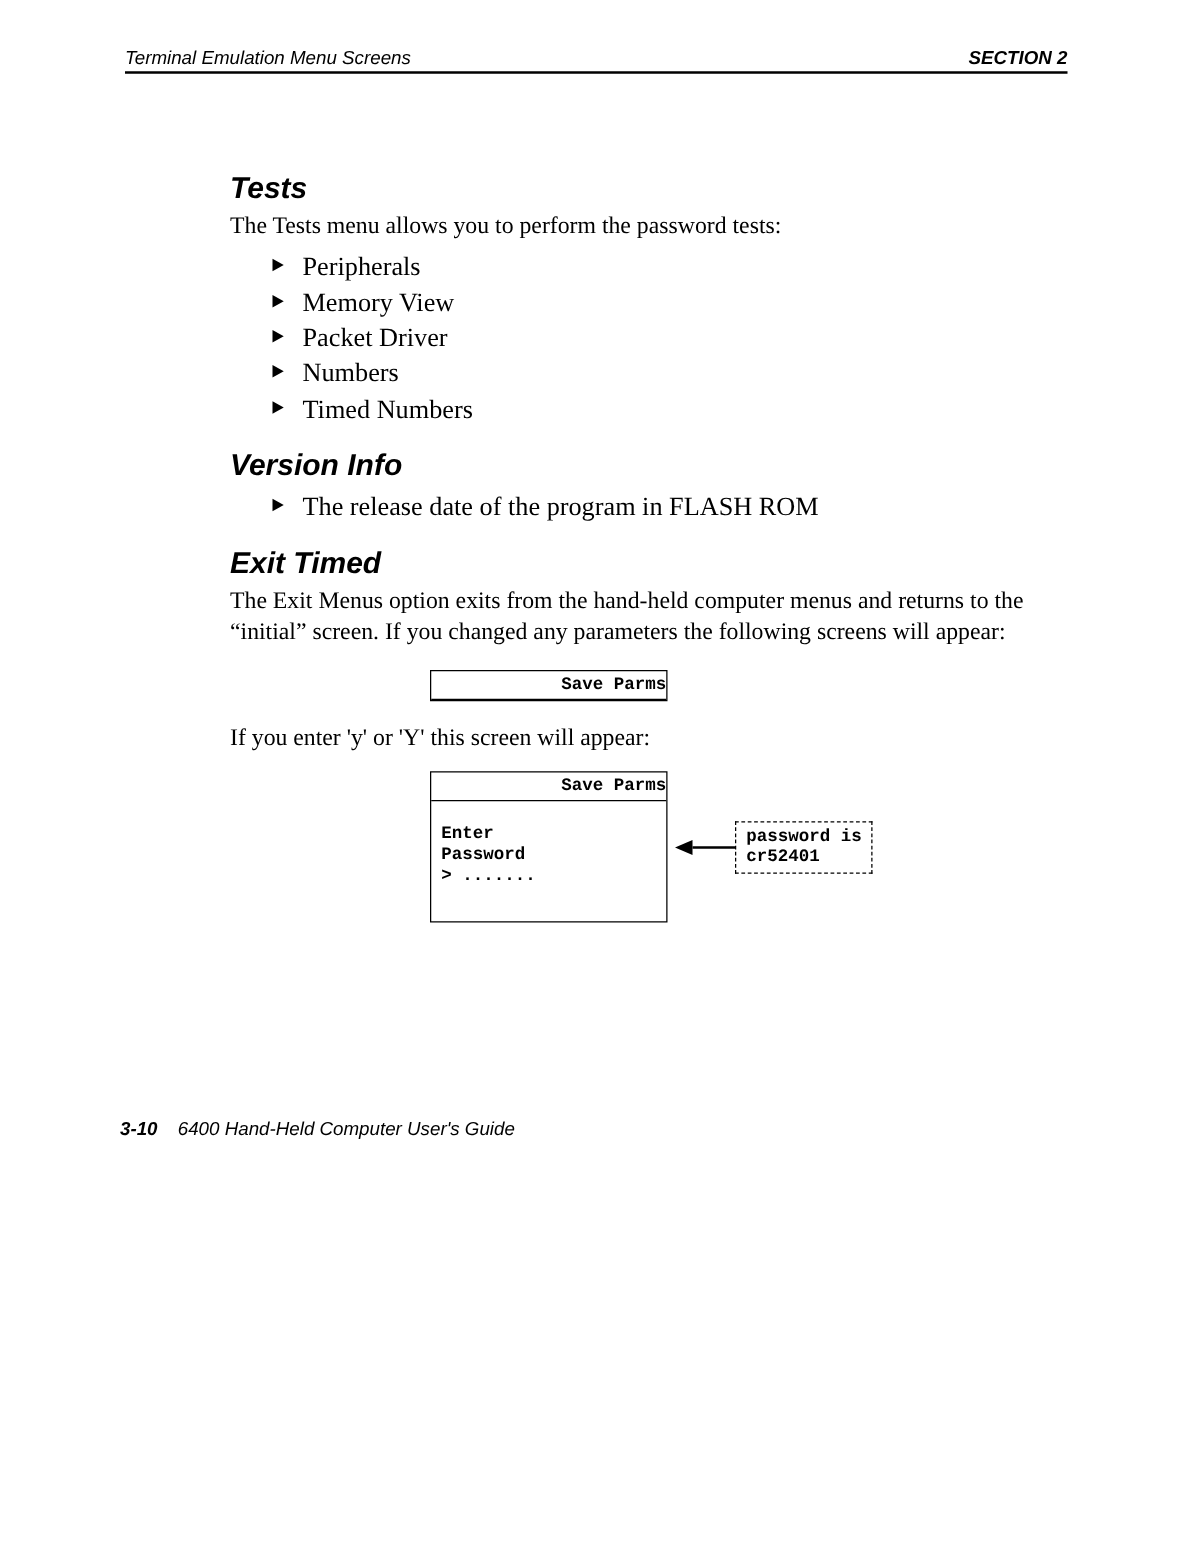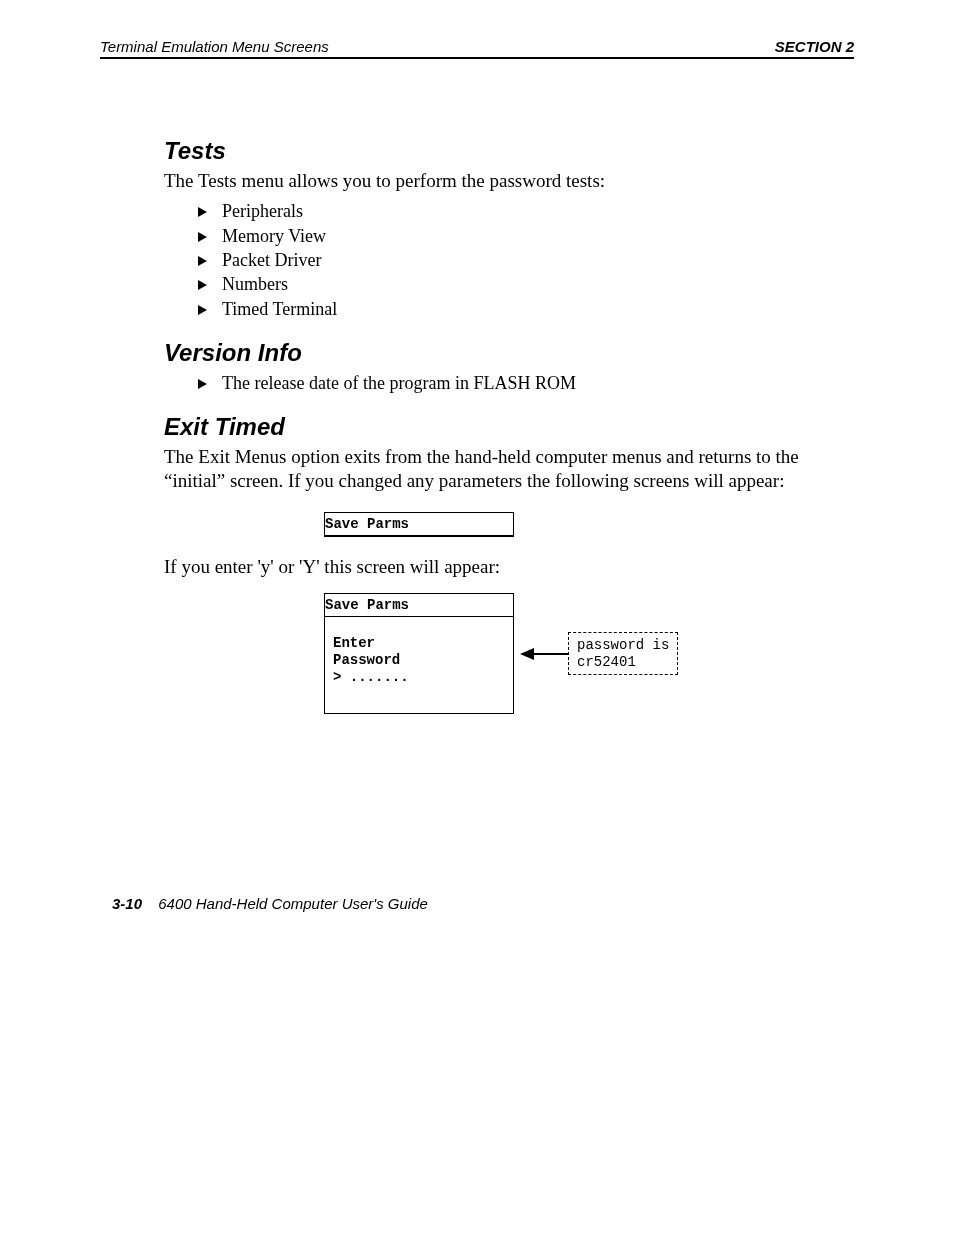--- a/index.html
+++ b/index.html
@@ -23,21 +23,21 @@
     align-items: baseline;
     border-bottom: 2px solid #000;
     padding-bottom: 2px;
     font-family: Arial, Helvetica, sans-serif;
     font-style: italic;
     font-size: 15px;
   }
   .header-left { font-weight: normal; }
   .header-right { font-weight: bold; }
   .content {
-    margin-left: 64px;
+    margin-left: 84px;
     margin-right: 30px;
     padding-top: 60px;
   }
   h2.section-title {
     font-family: Arial, Helvetica, sans-serif;
     font-weight: bold;
     font-style: italic;
     font-size: 24px;
     margin: 18px 0 4px 0;
   }
@@ -46,21 +46,21 @@
     line-height: 1.28;
     margin: 2px 0 6px 0;
   }
   ul.arrow-list {
     list-style: none;
     padding: 0;
     margin: 4px 0 8px 34px;
   }
   ul.arrow-list li {
     position: relative;
-    font-size: 18px;
+    font-size: 21px;
     line-height: 1.35;
     padding-left: 24px;
   }
   ul.arrow-list li::before {
     content: "";
     position: absolute;
     left: 0;
     top: 8px;
     width: 0; height: 0;
     border-top: 5px solid transparent;
@@ -70,21 +70,21 @@
   .screen-box {
     border: 1.5px solid #000;
     font-family: "Courier New", Courier, monospace;
     font-weight: bold;
     font-size: 14px;
     width: 190px;
     box-sizing: border-box;
   }
   .screen-title {
     border-bottom: 1.5px solid #000;
-    text-align: left;
+    text-align: right;
     padding: 3px 0;
   }
   .screen-body {
     padding: 6px 8px 8px 8px;
     min-height: 70px;
     white-space: pre;
     line-height: 1.2;
   }
   .screen-wrap-1 { margin: 18px 0 18px 160px; }
   .screen-wrap-2 {
@@ -100,29 +100,29 @@
     margin-left: 6px;
   }
   .connector-line {
     height: 2px;
     background: #000;
     width: 34px;
   }
   .callout {
     border: 1.5px dashed #000;
     font-family: "Courier New", Courier, monospace;
-    font-weight: normal;
+    font-weight: bold;
     font-size: 14px;
     padding: 4px 8px;
     white-space: pre;
     line-height: 1.15;
   }
   .footer {
     position: absolute;
-    left: 112px;
+    left: 96px;
     top: 895px;
     font-family: Arial, Helvetica, sans-serif;
     font-style: italic;
     font-size: 15px;
   }
   .footer .pageno { font-weight: bold; margin-right: 12px; }
 </style>
 </head>
 <body>
 
@@ -135,21 +135,21 @@
 
   <div class="content">
 
     <h2 class="section-title">Tests</h2>
     <p class="body">The Tests menu allows you to perform the password tests:</p>
     <ul class="arrow-list">
       <li>Peripherals</li>
       <li>Memory View</li>
       <li>Packet Driver</li>
       <li>Numbers</li>
-      <li>Timed Terminal</li>
+      <li>Timed Numbers</li>
     </ul>
 
     <h2 class="section-title">Version Info</h2>
     <ul class="arrow-list">
       <li>The release date of the program in FLASH ROM</li>
     </ul>
 
     <h2 class="section-title">Exit Timed</h2>
     <p class="body">The Exit Menus option exits from the hand-held computer menus and returns to the “initial” screen. If you changed any parameters the following screens will appear:</p>
 

